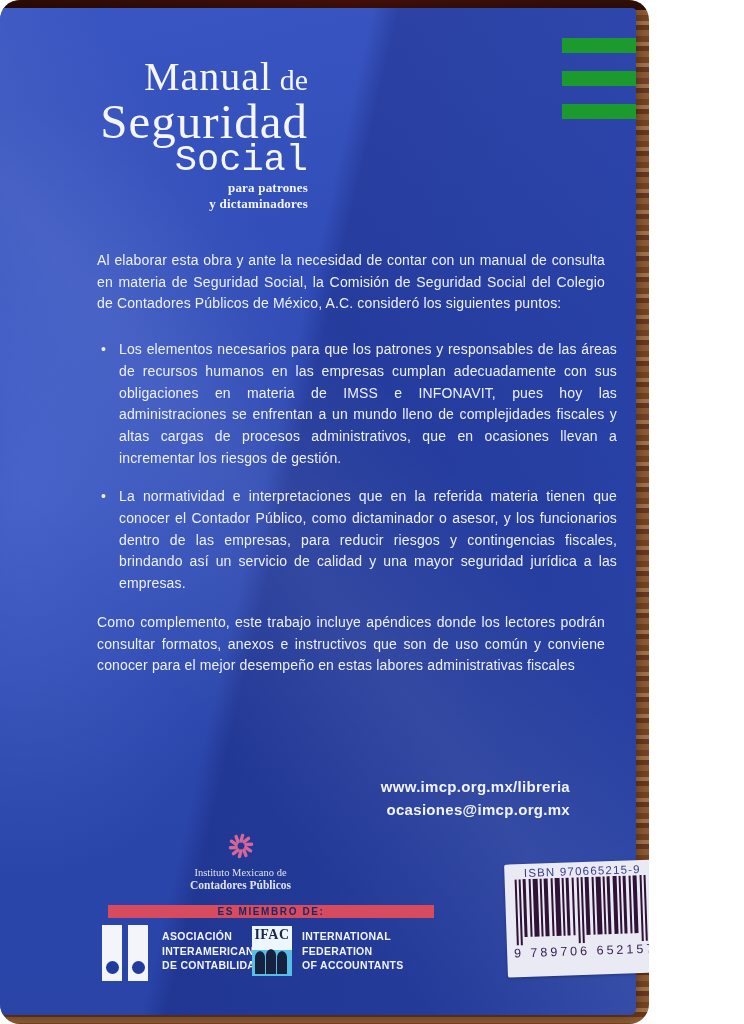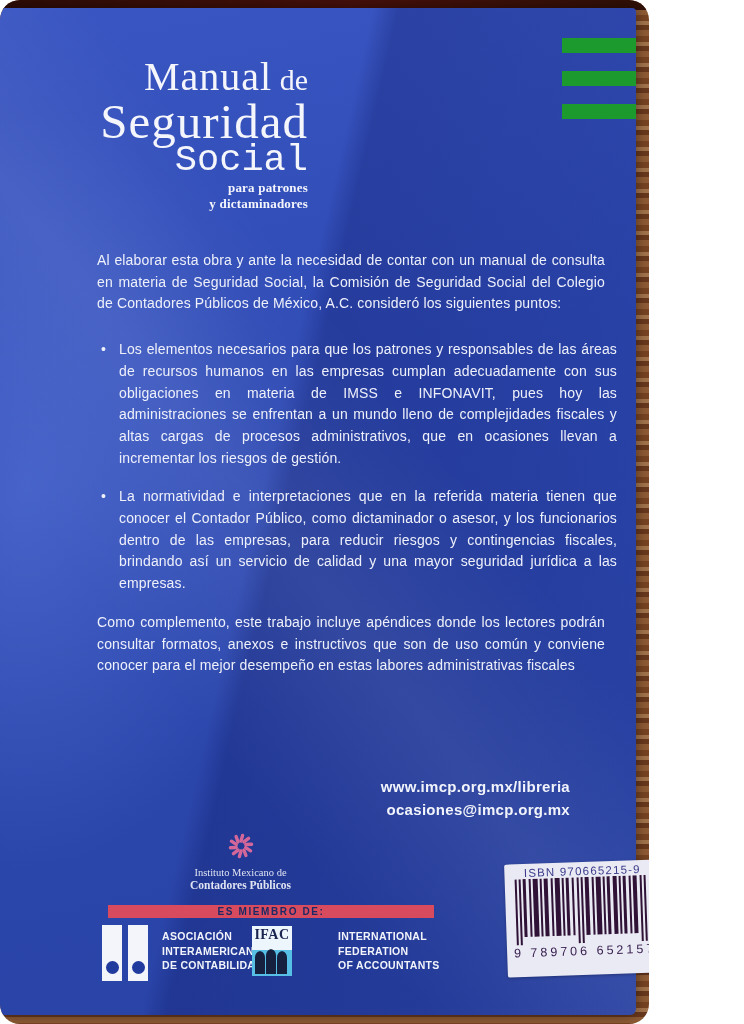--- a/index.html
+++ b/index.html
@@ -63,21 +63,21 @@
     font-size:10px; line-height:13px; font-weight:bold; letter-spacing:1.6px;margin-left:24px;}
   
   .aic{position:absolute; top:915px; left:102px; display:flex; align-items:flex-start;}
   .aic .bars{display:flex; gap:6px; margin-right:14px; margin-top:2px;}
   .aic .bar{width:20px; height:56px; background:#f4f5fb; position:relative;}
   .aic .bar .dot{position:absolute; left:3.5px; bottom:7px; width:13px; height:13px;
     border-radius:50%; background:#203a9e;}
   .logo-text{color:#f2f4fb; font-weight:bold; font-size:10.5px; line-height:14.5px;
     letter-spacing:0.3px; margin-top:6px;}
   
-  .ifac{position:absolute; top:915px; left:252px; display:flex; align-items:flex-start;gap:36px;}
+  .ifac{position:absolute; top:915px; left:252px; display:flex; align-items:flex-start;}
   .ifac .box{width:40px; height:50px; background:#eef6fd; margin-right:10px; margin-top:3px;
     display:flex; flex-direction:column; overflow:hidden;}
   .ifac .acr{font-family:"Liberation Serif","DejaVu Serif",serif; font-weight:bold;
     color:#1a2550; font-size:14px; line-height:18px; text-align:center; letter-spacing:0.5px;}
   
   .barcode{position:absolute; top:854px; left:506px; width:156px; height:113px;
     background:#e9eaf4; border-radius:2px; transform:rotate(-2deg);
     display:flex; flex-direction:column; align-items:center;
     box-shadow:0 1px 3px rgba(0,0,20,0.3);}
   .barcode .isbn{color:#3a3a8a; font-size:11.5px; letter-spacing:1.2px; margin-top:3px;}

